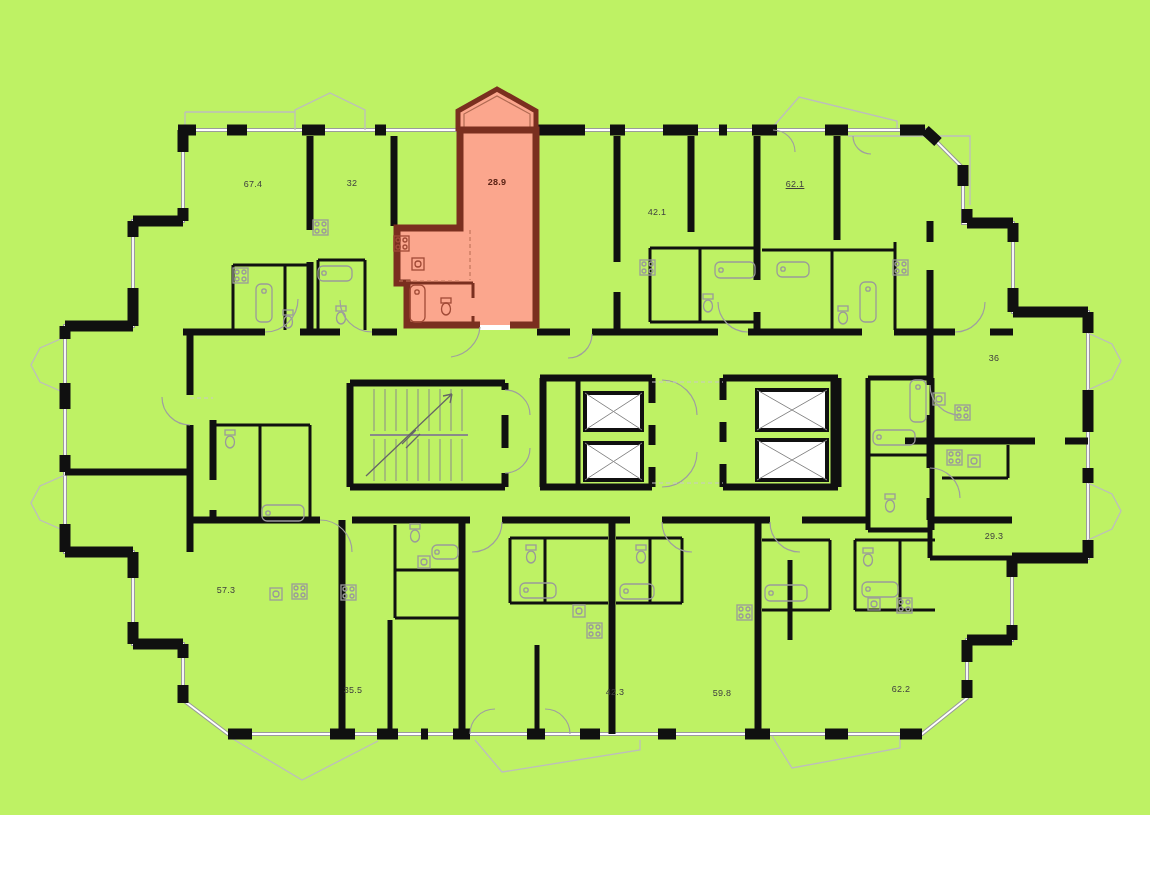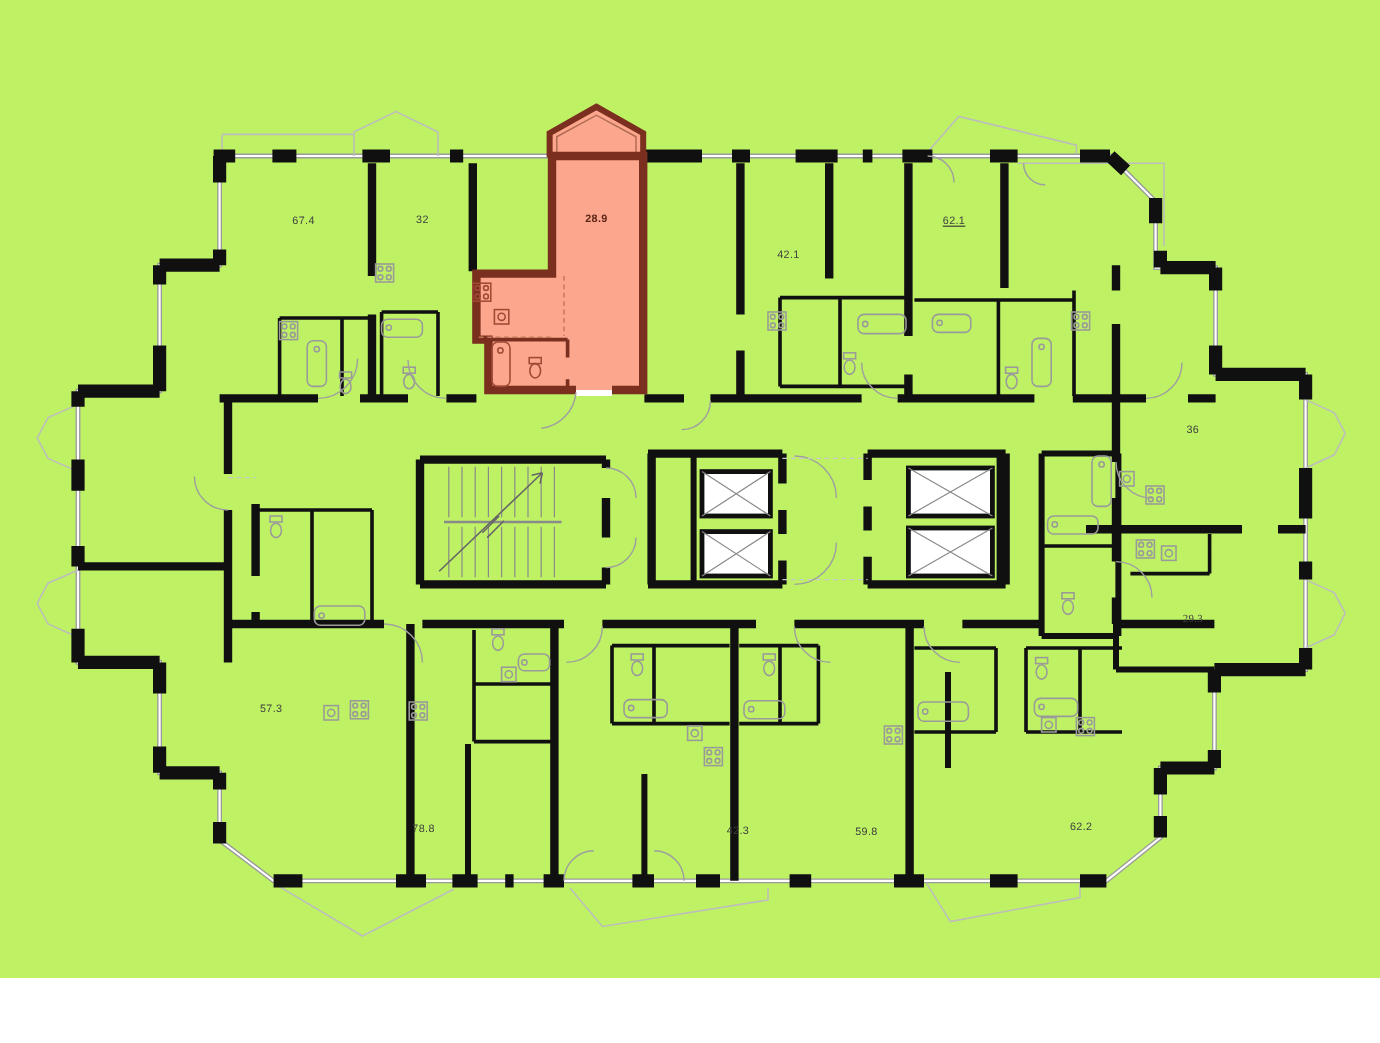--- a/index.html
+++ b/index.html
@@ -378,19 +378,19 @@
     </g>
   </g>
 </svg>
 
   <div class="area-label" style="left:253px;top:184px;">67.4</div>
   <div class="area-label" style="left:352px;top:183px;">32</div>
   <div class="area-label selected" style="left:497px;top:182px;">28.9</div>
   <div class="area-label" style="left:657px;top:184px;margin-top:28px;">42.1</div>
   <div class="area-label" style="left:795px;top:184px;text-decoration:underline;">62.1</div>
   <div class="area-label" style="left:994px;top:358px;">36</div>
-  <div class="area-label" style="left:994px;top:515px;font-family:Liberation Serif, serif;">29.3</div>
+  <div class="area-label" style="left:994px;top:536px;">29.3</div>
   <div class="area-label" style="left:226px;top:590px;">57.3</div>
-  <div class="area-label" style="left:353px;top:690px;">78.8</div>
+  <div class="area-label" style="left:353px;top:690px;">35.5</div>
   <div class="area-label" style="left:573px;top:692px;margin-left:42px;">42.3</div>
   <div class="area-label" style="left:722px;top:693px;">59.8</div>
   <div class="area-label" style="left:901px;top:689px;">62.2</div>
 </div>
 
 </body></html>

